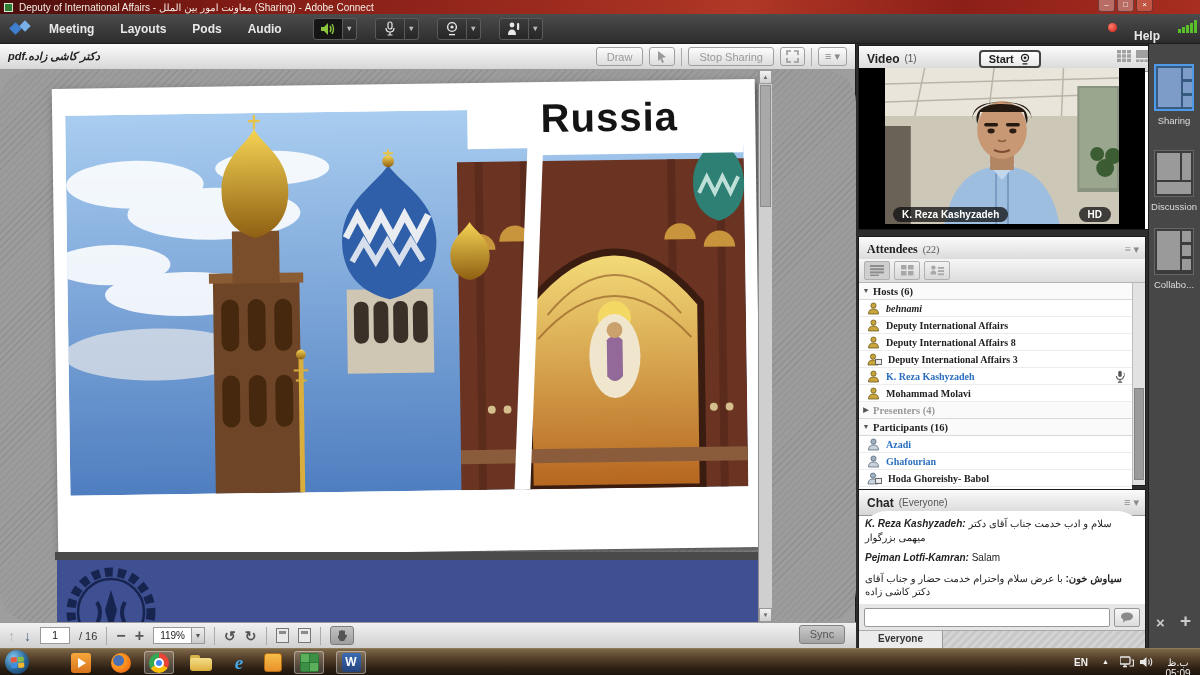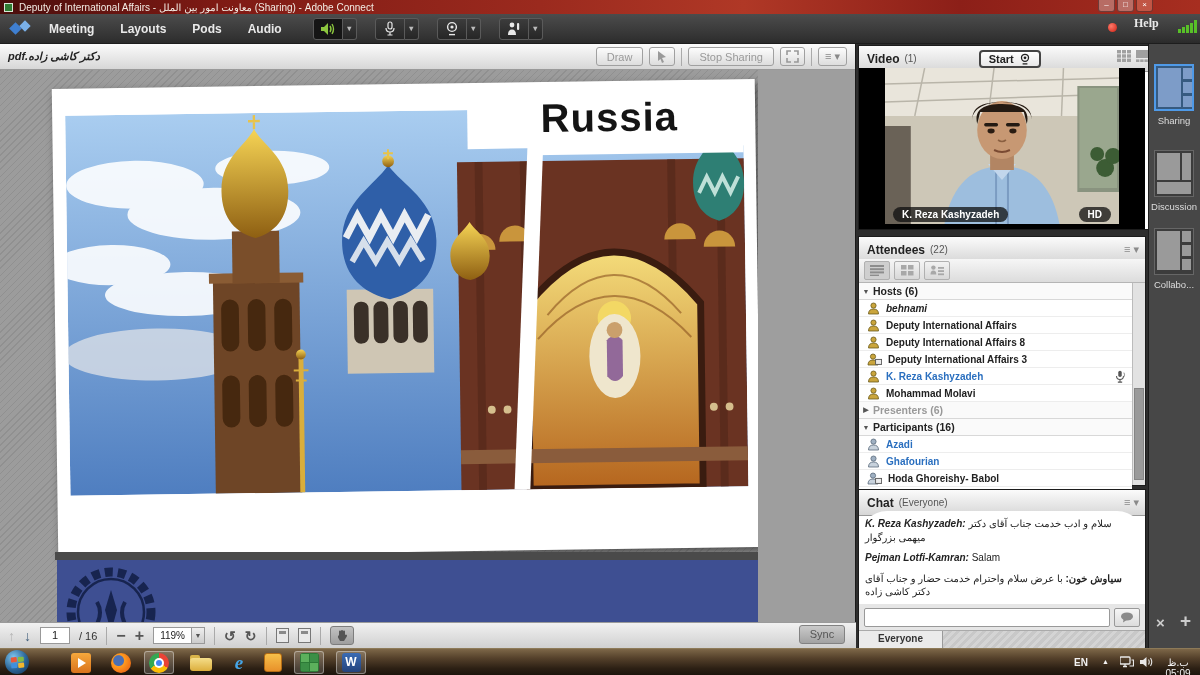--- a/index.html
+++ b/index.html
@@ -24,37 +24,37 @@
     display:flex; align-items:center; color:#e9e9e9; font-size:12px; font-weight:bold; }
   .menu-item { padding:0 13px; height:30px; line-height:30px; }
   .abtn { height:22px; border:1px solid #5a5a5a; border-radius:3px 0 0 3px;
     background:linear-gradient(#3c3c3c,#262626); display:flex; align-items:center; justify-content:center; width:30px; }
   .abtn.lit { background:#151515; }
   .acaret { height:22px; width:14px; border:1px solid #5a5a5a; border-left:none; border-radius:0 3px 3px 0;
     background:linear-gradient(#3c3c3c,#262626); color:#bbb; font-size:8px; text-align:center; line-height:20px; }
   .agrp { display:flex; margin-left:18px; }
   #rec-dot { left:1108px; top:23px; width:9px; height:9px; border-radius:50%;
     background:radial-gradient(circle at 35% 35%, #ff7a6a, #cc1f12); }
-  #help-label { left:1134px; top:16px; font-size:12px; font-weight:bold; color:#e9e9e9;font-family:Liberation Serif, serif; }
+  #help-label { left:1134px; top:29px; font-size:12px; font-weight:bold; color:#e9e9e9; }
   .bars { left:1178px; top:20px; display:flex; align-items:flex-end; gap:1px; }
   .bars i { display:block; width:3px; background:#58c028; }
 
   
   #share-pod { left:0; top:44px; width:856px; height:604px; background:#9e9e9e; border-right:1px solid #1a1a1a; }
   .pod-header { position:absolute; left:0; top:0; width:100%; height:26px;
     background:linear-gradient(#fbfbfb,#d7d7d7); border-bottom:1px solid #9a9a9a;
     display:flex; align-items:center; font-size:12px; color:#333; }
   #share-title { font-style:italic; font-weight:bold; font-size:11px; margin-left:8px; color:#222; }
   #share-hdr-right { position:absolute; right:8px; top:3px; display:flex; align-items:center; gap:6px; }
   .gbtn { height:19px; border:1px solid #a0a0a0; border-radius:3px; background:linear-gradient(#fcfcfc,#ddd);
     color:#999; font-size:11px; display:flex; align-items:center; justify-content:center; padding:0 10px; }
   .vsep { width:1px; height:18px; background:#aaa; }
-  #share-content { left:0; top:26px; width:758px; height:552px; overflow:hidden;
+  #share-content { left:0; top:26px; width:856px; height:552px; overflow:hidden;
     background-color:#9c9c9c;
-    background-image:repeating-linear-gradient(135deg, rgba(0,0,0,.08) 0 1px, transparent 1px 5px); }
+    background-image:repeating-linear-gradient(135deg, rgba(0,0,0,.08) 0 1px, transparent 1px 5px);border-radius:32px; }
   #page1 { left:55px; top:14px; width:703px; height:468px; background:#fff;
     transform:rotate(-0.8deg); box-shadow:3px 4px 8px rgba(0,0,0,.5); }
   #photo { position:absolute; left:13px; top:27px; width:678px; height:380px; }
   #russia-box { position:absolute; left:415px; top:6px; width:284px; height:60px; background:#fff;
     display:flex; align-items:center; justify-content:center; }
   #russia-title { font-size:40px; font-weight:bold; color:#141414; letter-spacing:1px; }
   #page2-gap { left:55px; top:482px; width:704px; height:8px; background:#4a4a4a; }
   #page2 { left:57px; top:490px; width:702px; height:62px; background:#3e4f92; overflow:hidden; }
   #share-scroll { left:758px; top:0; width:14px; height:552px; background:#cfcfcf; border-left:1px solid #8f8f8f; }
   .scr-btn { position:absolute; left:0; width:13px; height:14px; background:linear-gradient(#f2f2f2,#cfcfcf);
@@ -89,21 +89,21 @@
   #video-pod { left:858px; top:45px; width:336px; height:185px; }
   #video-body { position:absolute; left:0; top:22px; width:286px; height:161px; background:#000; }
   #video-frame { position:absolute; left:26px; top:0; width:234px; height:156px; }
   .pill { position:absolute; bottom:7px; background:rgba(15,15,15,.75); color:#fff; font-size:10px;
     font-weight:bold; border-radius:9px; padding:2px 9px; }
   #start-btn { display:flex; align-items:center; gap:5px; margin-left:62px; height:18px;
     border:2px solid #444; border-radius:4px; background:linear-gradient(#fff,#e8e8e8);
     font-size:11px; font-weight:bold; color:#222; padding:0 8px; }
   .hdr-icons { position:absolute; right:24px; top:4px; display:flex; gap:5px; align-items:center; }
 
-  #att-pod { left:858px; top:236px; width:288px; height:250px; }
+  #att-pod { left:858px; top:236px; width:288px; height:250px;font-family:Liberation Serif, serif; }
   #att-toolbar { position:absolute; left:0; top:22px; width:286px; height:24px;
     background:linear-gradient(#f6f6f6,#dcdcdc); border-bottom:1px solid #b5b5b5;
     display:flex; align-items:center; gap:4px; padding-left:5px; }
   .att-tool { width:26px; height:19px; border:1px solid #b0b0b0; border-radius:2px;
     background:linear-gradient(#f2f2f2,#d8d8d8); display:flex; align-items:center; justify-content:center; }
   .att-tool.active { background:#cfcfcf; }
   #att-body { position:absolute; left:0; top:46px; width:273px; height:234px; background:#fff; overflow:hidden; }
   .arow { display:flex; align-items:center; height:17px; border-bottom:1px solid #ededed;
     font-size:10px; font-weight:bold; color:#222; position:relative; }
   .arow .tri { width:14px; text-align:center; font-size:7px; color:#555; }
@@ -576,21 +576,21 @@
       </div>
       <div class="arow">
         <svg class="aicon" width="13" height="13" viewBox="0 0 13 13">
           <circle cx="6.5" cy="3.6" r="2.6" fill="#caa53c" stroke="#6b5a1a" stroke-width="0.8"></circle>
           <path d="M1.5,12 Q1.5,7 6.5,7 Q11.5,7 11.5,12 Z" fill="#caa53c" stroke="#6b5a1a" stroke-width="0.8"></path>
         </svg>
         <span>Mohammad Molavi</span>
       </div>
       <div class="arow section gray">
         <span class="tri">▶</span>
-        <span>Presenters (6)</span>
+        <span>Presenters (4)</span>
       </div>
       <div class="arow section">
         <span class="tri">▼</span>
         <span>Participants (16)</span>
       </div>
       <div class="arow">
         <svg class="aicon" width="13" height="13" viewBox="0 0 13 13">
           <circle cx="6.5" cy="3.6" r="2.6" fill="#9fb0c2" stroke="#5a6b7c" stroke-width="0.8"></circle>
           <path d="M1.5,12 Q1.5,7 6.5,7 Q11.5,7 11.5,12 Z" fill="#c8d2dc" stroke="#5a6b7c" stroke-width="0.8"></path>
         </svg>

